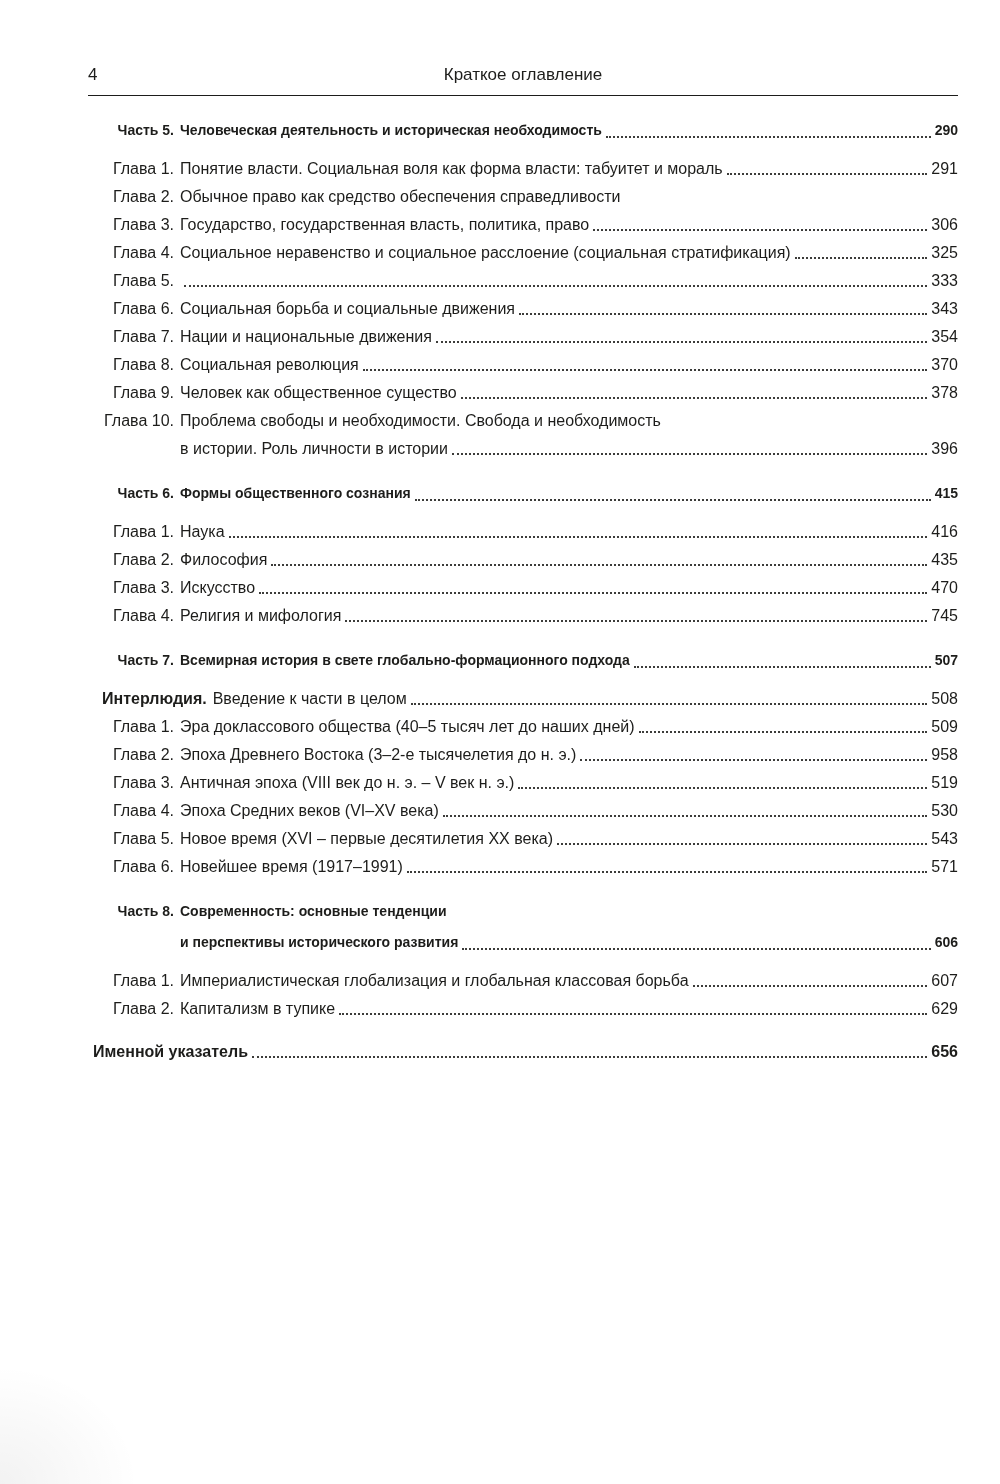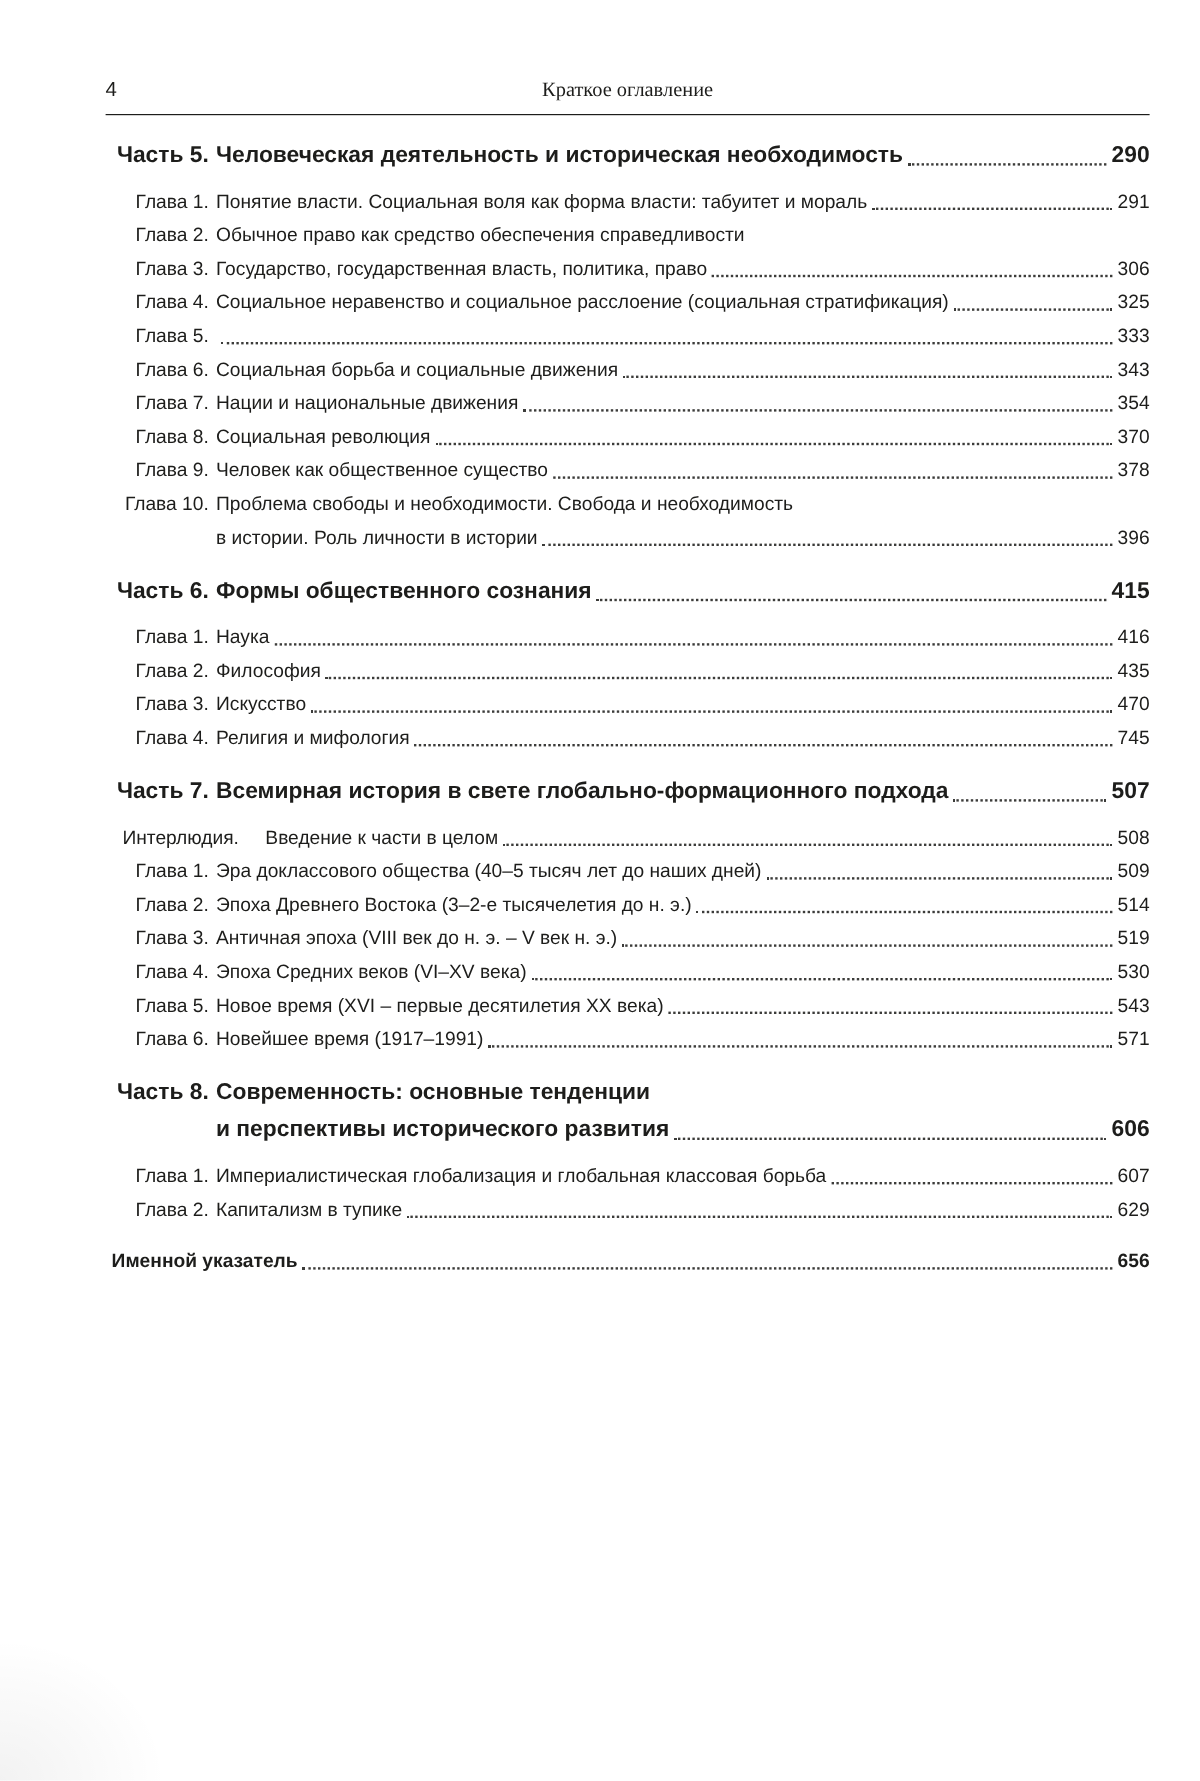--- a/index.html
+++ b/index.html
@@ -27,49 +27,50 @@
   
   .pagehead {
     display: flex;
     align-items: baseline;
     border-bottom: 1.5px solid #1d1d1b;
     padding-bottom: 9px;
     font-size: 17px;
     line-height: 22px;
   }
   .folio { flex: 1 0 0; text-align: left; }
-  .running-title { flex: 0 0 auto; font-family: Liberation Serif, serif; }
+  .running-title { flex: 0 0 auto; }
   .folio-spacer { flex: 1 0 0; }
 
   
   .row {
     display: flex;
     align-items: baseline;
     white-space: nowrap;
     font-size: 16px;
     line-height: 21px;
     margin: 0 0 7px 0;
   }
   .row.part {
-    font-size: 19px;
+    font-size: 14px;
     line-height: 24px;
   }
   .mt-s { margin-top: 22px; }
   .mb-g { margin-bottom: 16px; }
   .bold { font-weight: bold; }
   .label {
     flex: 0 0 86px;
     text-align: right;
     margin-right: 6px;
   }
   .row.intro .label {
     flex: 0 0 auto;
     text-align: right;
     padding-left: 14px;
-    margin-right: 22px;
+    margin-right: 6px;
+    font-weight: bold;
   }
   .text { flex: 0 1 auto; }
   .dots {
     flex: 1 1 auto;
     min-width: 10px;
     margin: 0 4px;
     border-bottom: 2px dotted #3c3c3a;
     align-self: flex-end;
     margin-bottom: 4px;
   }
@@ -225,21 +226,21 @@
         <span class="label">Глава 1.</span>
         <span class="text">Эра доклассового общества (40–5 тысяч лет до наших дней)</span>
         <span class="dots"></span>
         <span class="pagenum">509</span>
       </div>
 
       <div class="row ch">
         <span class="label">Глава 2.</span>
         <span class="text">Эпоха Древнего Востока (3–2-е тысячелетия до н. э.)</span>
         <span class="dots"></span>
-        <span class="pagenum">514</span>
+        <span class="pagenum">958</span>
       </div>
 
       <div class="row ch">
         <span class="label">Глава 3.</span>
         <span class="text">Античная эпоха (VIII век до н. э. – V век н. э.)</span>
         <span class="dots"></span>
         <span class="pagenum">519</span>
       </div>
 
       <div class="row ch">

